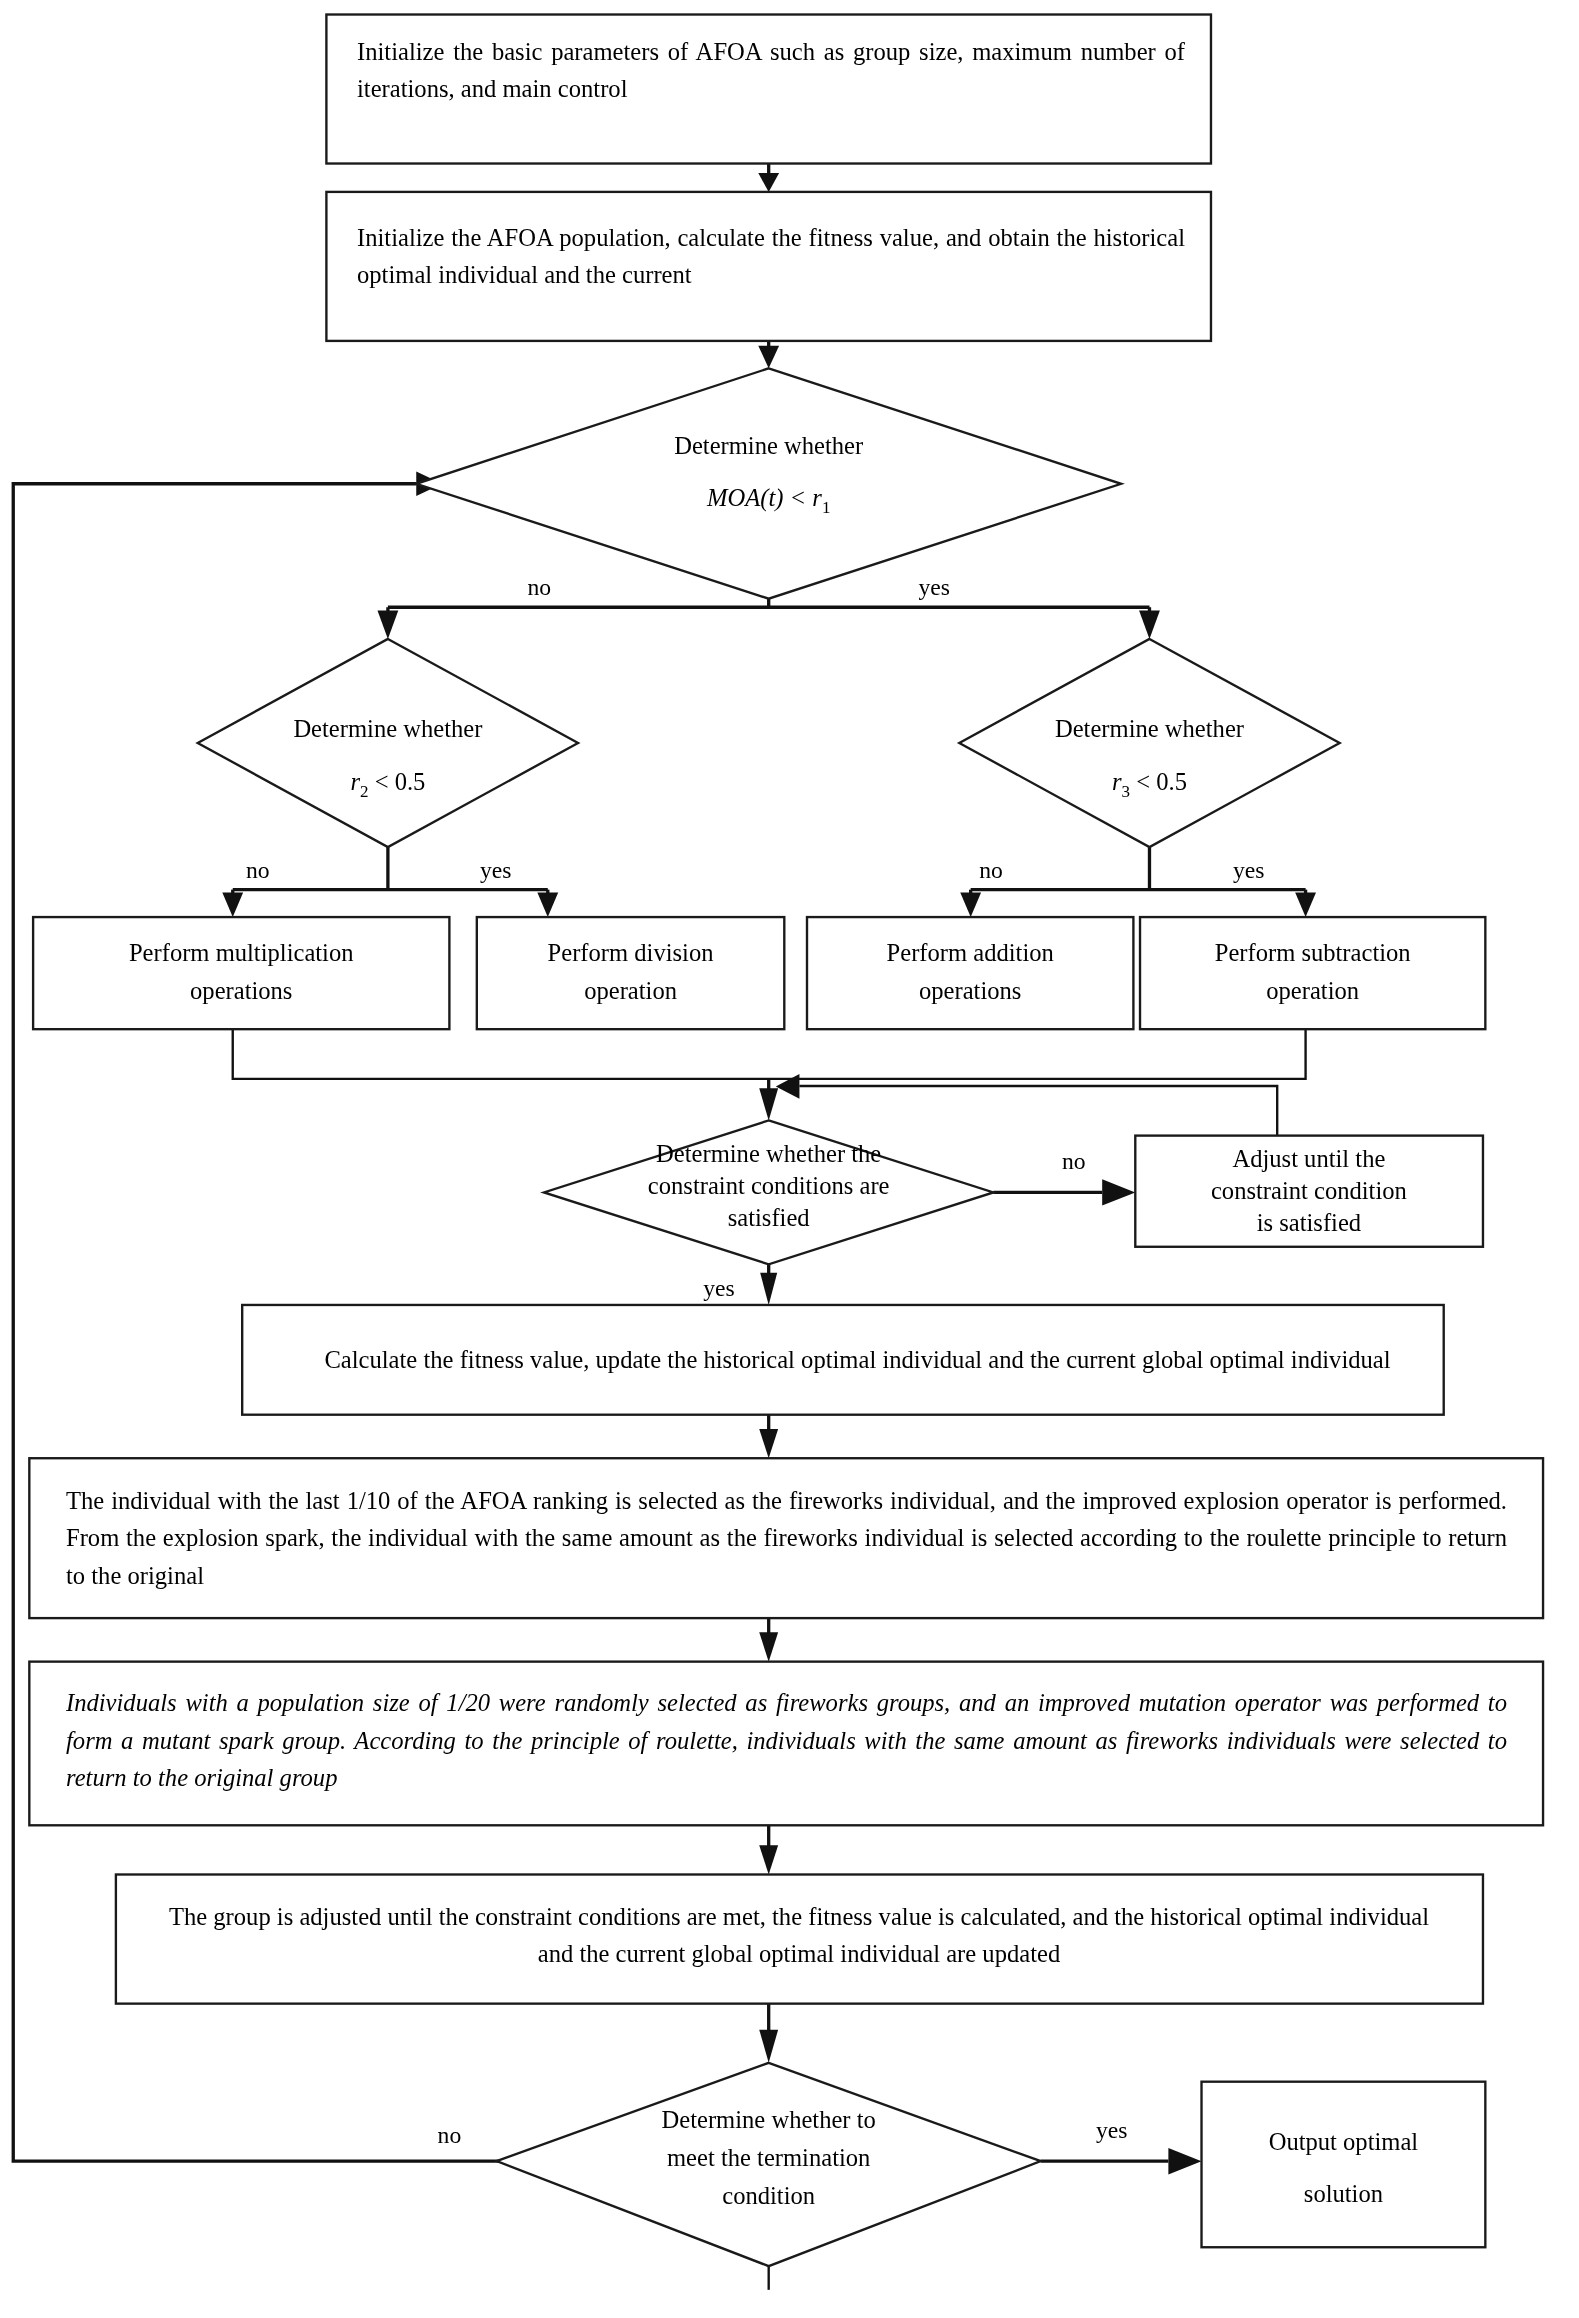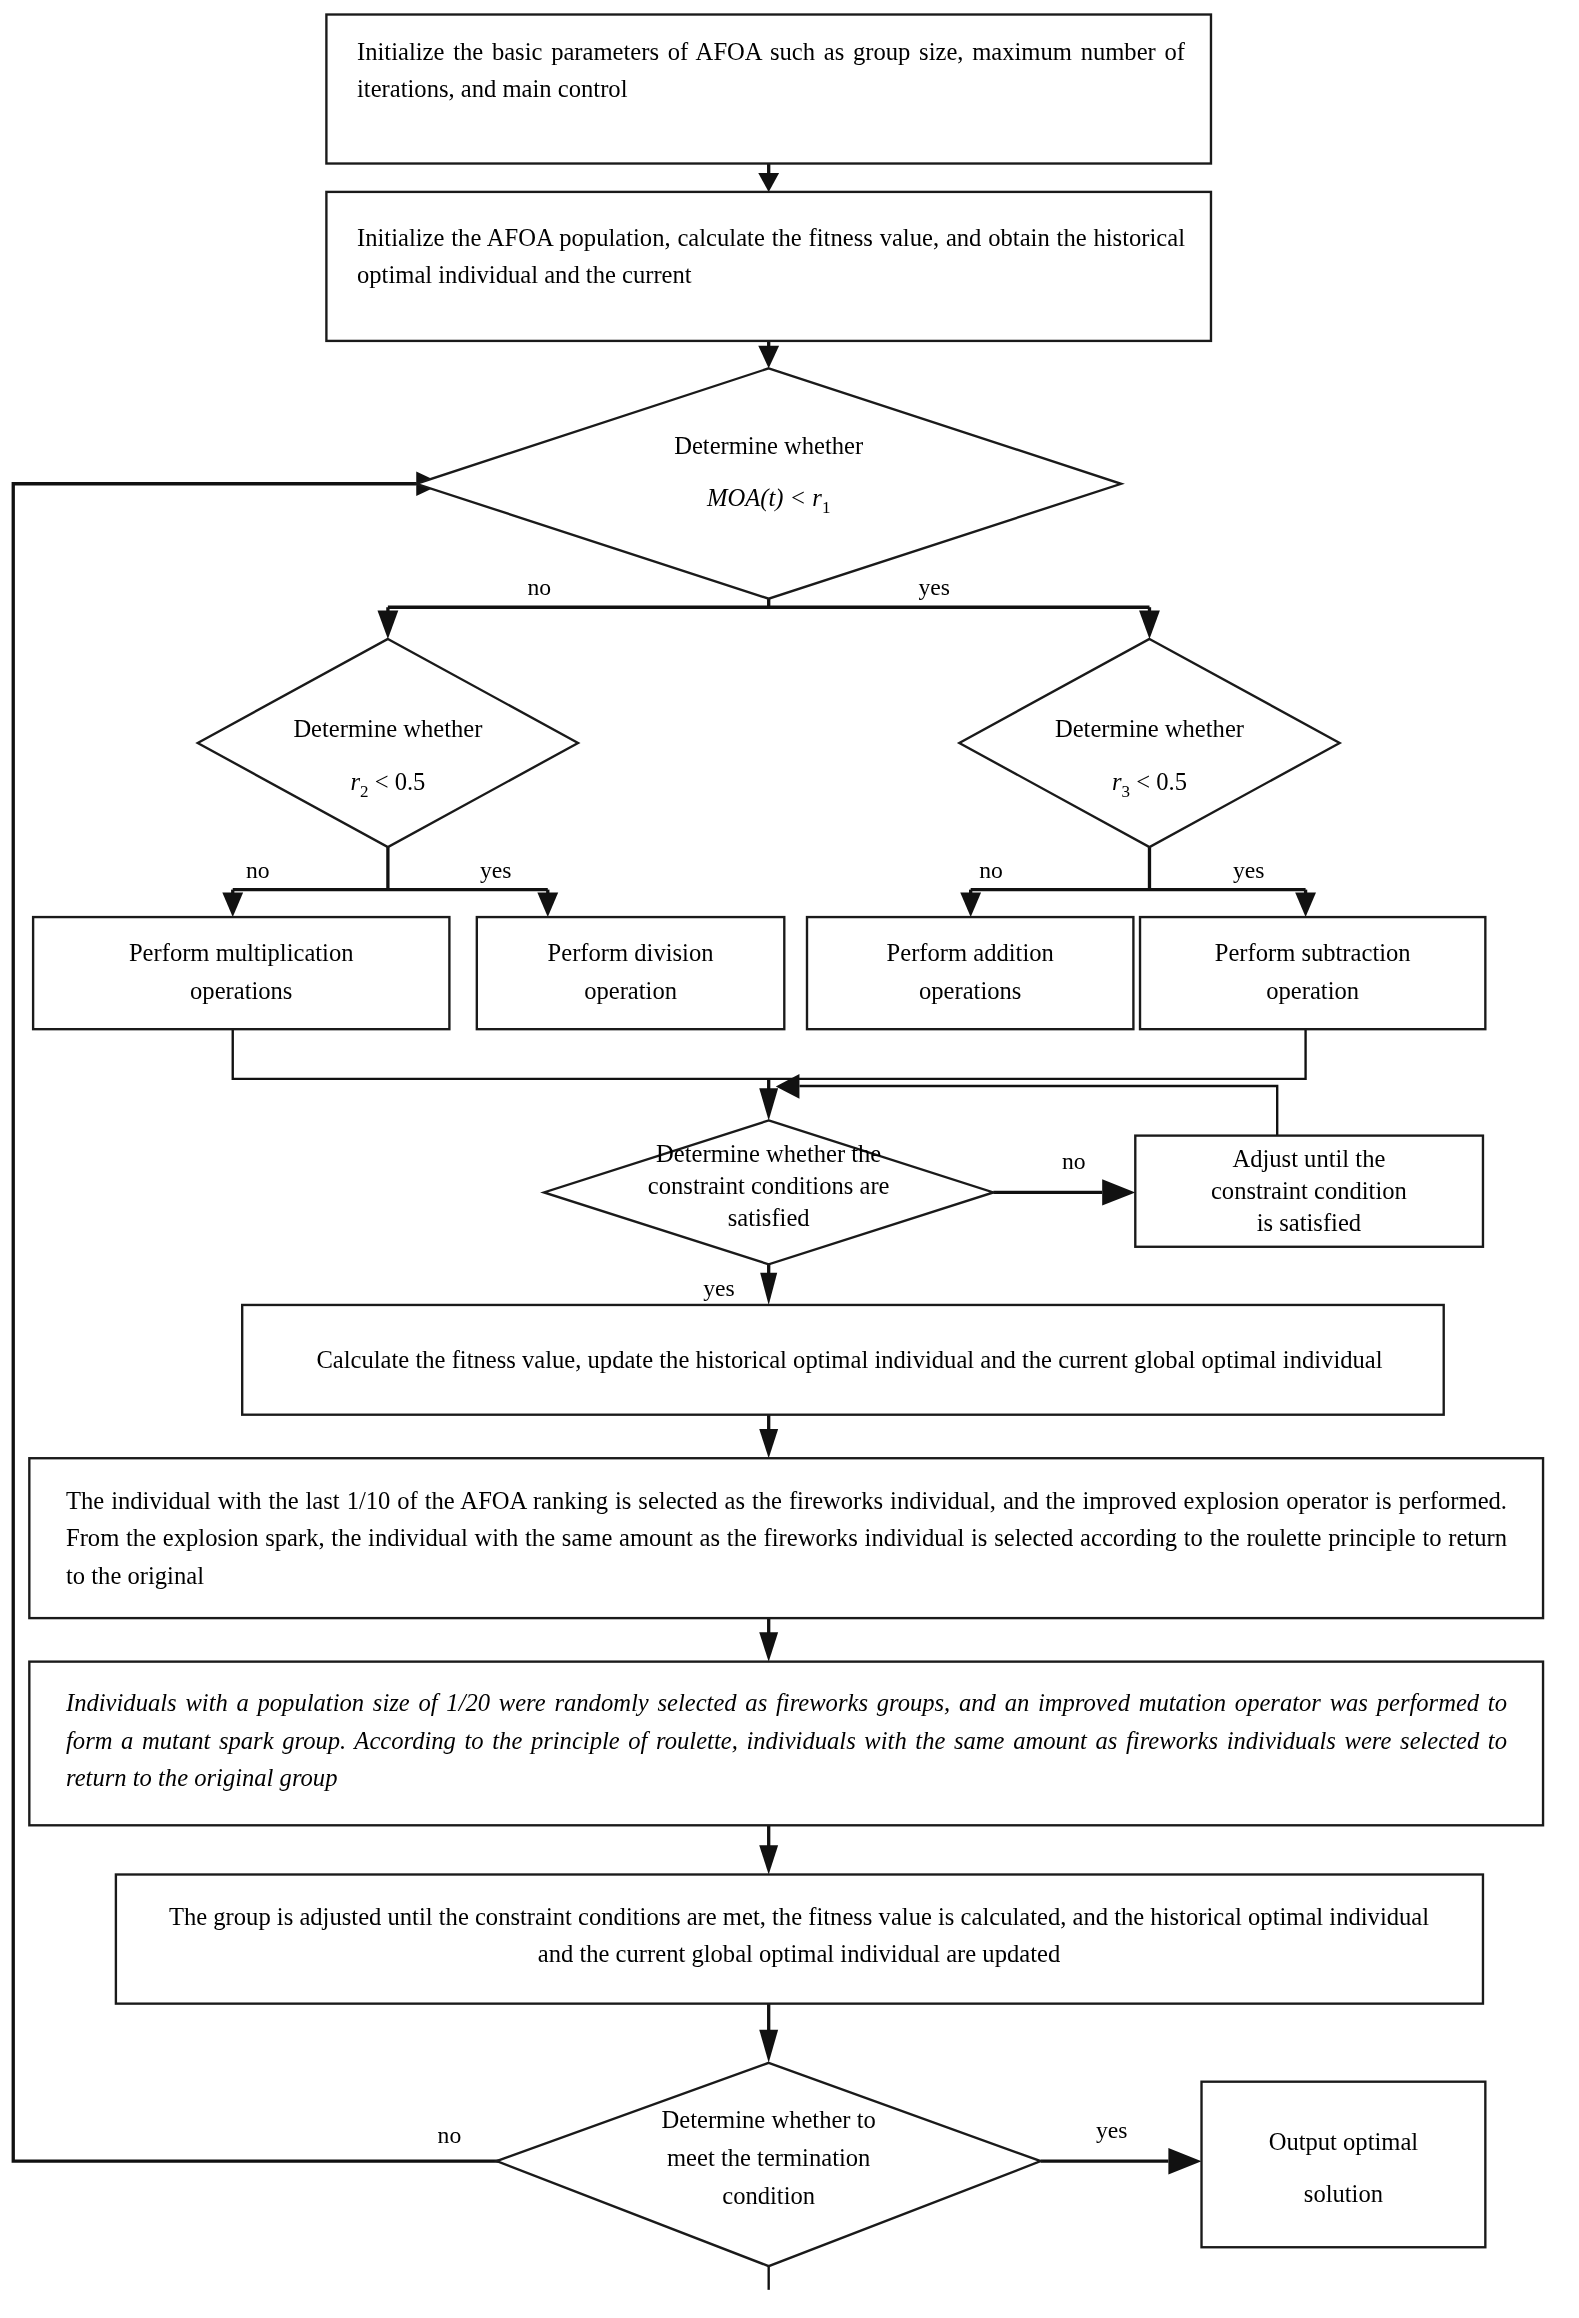--- a/index.html
+++ b/index.html
@@ -277,21 +277,21 @@
   </svg>
 
   <div class="justify-box ta-justify" style="left:345px; top:14px; width:852px; height:149px; padding:19px 12px 0 12px; align-items:flex-start;">
     <p>Initialize the basic parameters of AFOA such as group size, maximum number of iterations, and main control</p>
   </div>
 
   <div class="justify-box ta-justify" style="left:345px; top:192px; width:852px; height:149px; padding:19px 12px 0 12px; align-items:flex-start;margin-top:8px;">
     <p>Initialize the AFOA population, calculate the fitness value, and obtain the historical optimal individual and the current</p>
   </div>
 
-  <div class="justify-box ta-center" style="left:264px; top:1305px; width:1171px; height:110px; padding:0 19px;">
+  <div class="justify-box ta-center" style="left:272px; top:1305px; width:1171px; height:110px; padding:0 19px;">
     <p>Calculate the fitness value, update the historical optimal individual and the current global optimal individual</p>
   </div>
 
   <div class="justify-box ta-justify" style="left:45px; top:1458px; width:1483px; height:160px; padding:13px 21px;">
     <p>The individual with the last 1/10 of the AFOA ranking is selected as the fireworks individual, and the improved explosion operator is performed. From the explosion spark, the individual with the same amount as the fireworks individual is selected according to the roulette principle to return to the original</p>
   </div>
 
   <div class="justify-box ta-justify" style="left:45px; top:1662px; width:1483px; height:157px; padding:0 21px;font-style:italic;">
     <p>Individuals with a population size of 1/20 were randomly selected as fireworks groups, and an improved mutation operator was performed to form a mutant spark group. According to the principle of roulette, individuals with the same amount as fireworks individuals were selected to return to the original group</p>
   </div>

